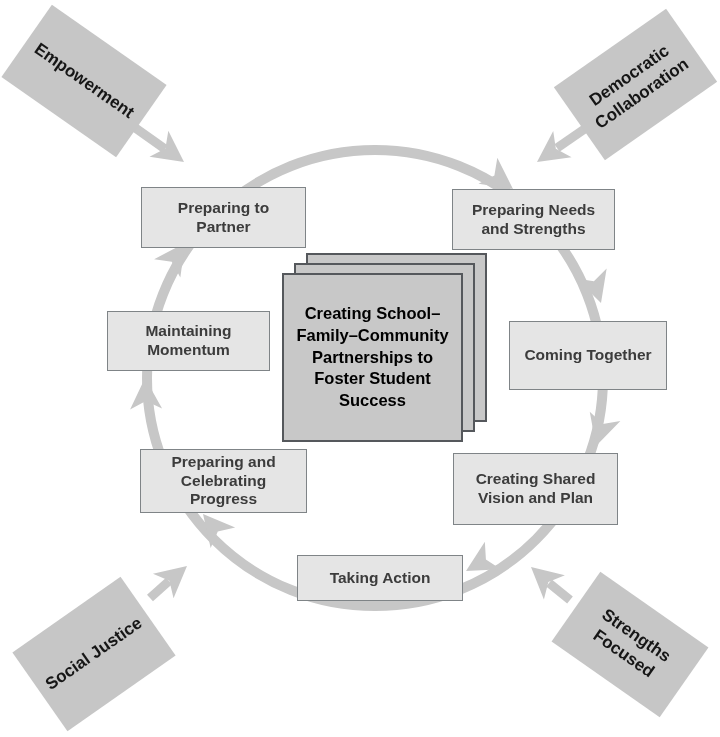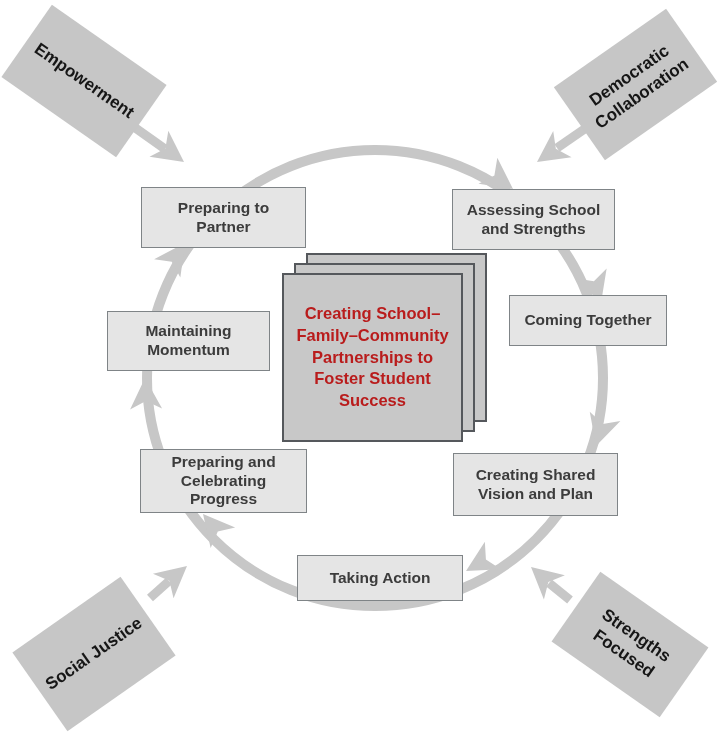--- a/index.html
+++ b/index.html
@@ -45,43 +45,43 @@
   }
   .stack-back2  { left: 306px; top: 253px; z-index: 2; }
   .stack-back1  { left: 294px; top: 263px; z-index: 2; }
   .stack-front  {
     left: 282px; top: 273px; z-index: 2;
     display: flex; align-items: center; justify-content: center;
     text-align: center;
     font-weight: bold;
     font-size: 16.5px;
     line-height: 1.32;
-    color: #b91c1c;
+    color: #000000;
   }
 
   
   .step {
     position: absolute;
     z-index: 3;
     background: #e5e5e5;
     border: 1.5px solid #7f8487;
     box-sizing: border-box;
     display: flex;
     align-items: center;
     justify-content: center;
     text-align: center;
     font-weight: bold;
     font-size: 15.5px;
     line-height: 1.22;
     color: #3c3c3c;
   }
   .s-preparing   { left: 141px; top: 187px; width: 165px; height: 61px; }
   .s-assessing   { left: 452px; top: 189px; width: 163px; height: 61px; }
-  .s-coming      { left: 509px; top: 295px; width: 158px; height: 51px; }
-  .s-shared      { left: 453px; top: 453px; width: 165px; height: 63px; }
+  .s-coming      { left: 509px; top: 321px; width: 158px; height: 69px; }
+  .s-shared      { left: 453px; top: 453px; width: 165px; height: 72px; }
   .s-taking      { left: 297px; top: 555px; width: 166px; height: 46px; }
   .s-evaluating  { left: 140px; top: 449px; width: 167px; height: 64px; }
   .s-maintaining { left: 107px; top: 311px; width: 163px; height: 60px; }
 </style>
 </head>
 <body>
 
 <div id="canvas">
 
   <svg id="ring-svg" width="720" height="737" viewBox="0 0 720 737">
@@ -144,21 +144,21 @@
 Partnerships to
 Foster Student
 Success</span>
   </div>
 
   <div class="step s-preparing">
     <span class="txt">Preparing to
 Partner</span>
   </div>
   <div class="step s-assessing">
-    <span class="txt">Assessing School
+    <span class="txt">Preparing Needs
 and Strengths</span>
   </div>
   <div class="step s-coming">
     <span class="txt">Coming Together</span>
   </div>
   <div class="step s-shared">
     <span class="txt">Creating Shared
 Vision and Plan</span>
   </div>
   <div class="step s-taking">

